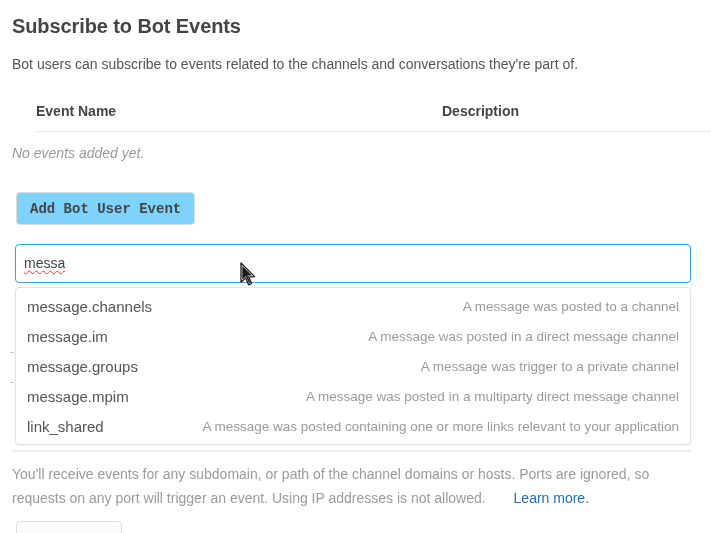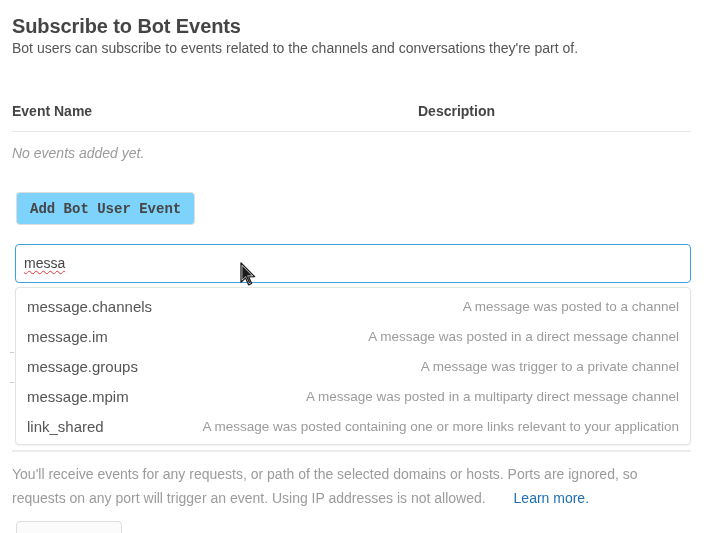--- a/index.html
+++ b/index.html
@@ -30,36 +30,37 @@
     top: 15px;
     font-size: 20px;
     font-weight: bold;
     color: #454545;
     letter-spacing: -0.1px;
     white-space: nowrap;
   }
   .page-subtitle {
     position: absolute;
     left: 12px;
-    top: 40px;
+    top: 56px;
     font-size: 14px;
     color: #555555;
     white-space: nowrap;
   }
 
   
   .events-table {
     position: absolute;
     left: 12px;
     top: 103px;
     width: 679px;
   }
   .table-head {
     position: relative;
     height: 28px;
+    margin-left: 24px;
   }
   .col-event-name {
     position: absolute;
     left: 0;
     top: 0;
     font-size: 14px;
     font-weight: bold;
     color: #454545;
   }
   .col-description {
@@ -282,21 +283,21 @@
       <span class="suggestion-name">link_shared</span>
       <span class="suggestion-desc">A message was posted containing one or more links relevant to your application</span>
     </div>
   </div>
 
   <div class="behind-tick" style="top:352px;"></div>
   <div class="behind-tick" style="top:382px;"></div>
 
   <div class="section-rule"></div>
 
-  <div class="footer-note"><span>You'll receive events for any requests, or path of the selected domains or hosts. Ports are ignored, so requests on any port will trigger an event. Using IP addresses is not allowed. </span><a class="footer-link">Learn more.</a></div>
+  <div class="footer-note"><span>You'll receive events for any subdomain, or path of the channel domains or hosts. Ports are ignored, so requests on any port will trigger an event. Using IP addresses is not allowed. </span><a class="footer-link">Learn more.</a></div>
 
   <button class="footer-button"></button>
 
   <svg class="mouse-cursor" viewBox="0 0 18 26" xmlns="http://www.w3.org/2000/svg">
     <path d="M2,1 L2,20.2 L6.6,15.9 L9.6,22.8 L12.6,21.5 L9.7,14.9 L15.6,14.6 Z" fill="#ffffff" stroke="#1a1a1a" stroke-width="1.3" stroke-linejoin="round"></path>
     <path d="M3.3,3.9 L3.3,17.6 L6.9,14.2 L10,21.3 L11.3,20.7 L8.3,13.6 L12.9,13.4 Z" fill="#1a1a1a"></path>
   </svg>
 
 </div>
 

